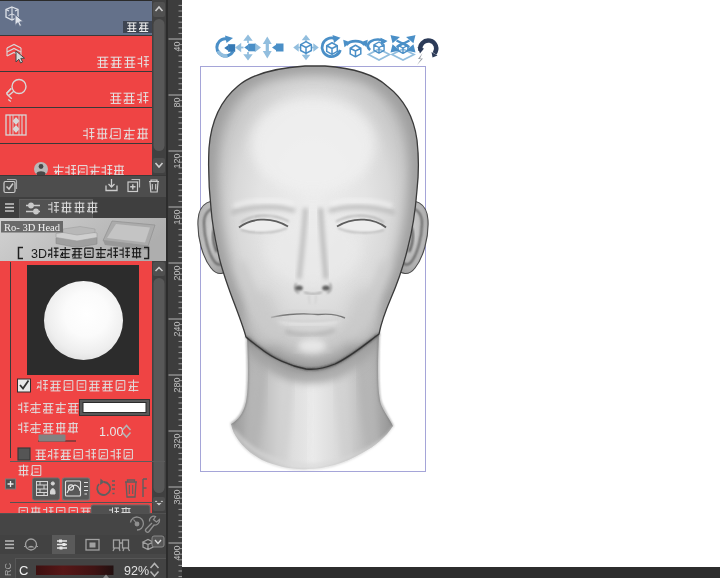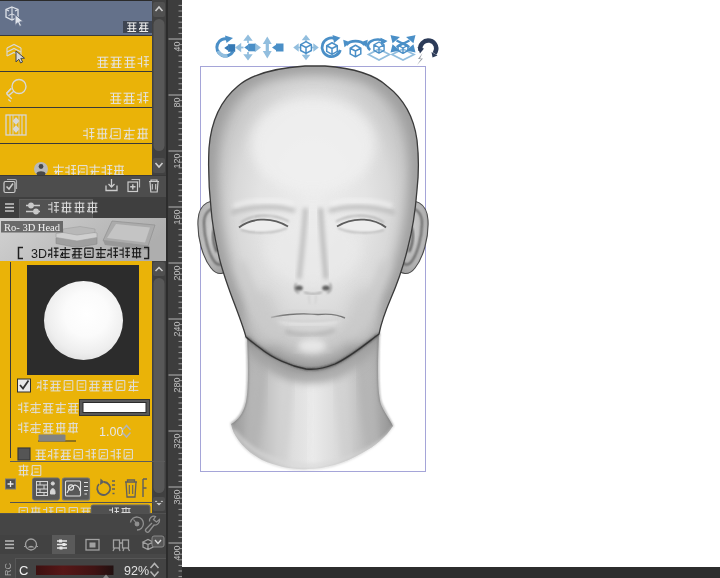--- a/index.html
+++ b/index.html
@@ -310,21 +310,21 @@
 
  <ellipse cx="262" cy="320" rx="16" ry="30" fill="#c9c9c9" filter="url(#b6)" opacity="0.7"></ellipse>
  <ellipse cx="364" cy="318" rx="16" ry="30" fill="#c9c9c9" filter="url(#b6)" opacity="0.7"></ellipse>
  <path d="M240 262 C250 292 262 318 278 337" stroke="#cacaca" stroke-width="8" fill="none" filter="url(#b4)"></path>
  <path d="M386 262 C376 292 364 318 348 337" stroke="#cacaca" stroke-width="8" fill="none" filter="url(#b4)"></path>
  <path d="M246 337 C252 342 260 348 272 356 C285 363 296 368 306 369 C315 370 325 368 335 364 C352 356 368 342 379 334" stroke="#8a8a8a" stroke-width="5" fill="none" filter="url(#b2)" opacity="0.55"></path>
 </g>
 <path d="M305 66 L325 66 C352 68 374 74 387 86 C404 99 414 118 417 140 C419 158 419 172 417 190 C415 215 412 232 408 247 C403 268 398 282 391 298 C385 312 381 324 379 334 C368 342 352 356 335 364 C325 368 315 370 306 369 C290 366 272 358 260 348 C252 342 248 339 246 337 C243 326 238 313 233 300 C227 284 221 268 218 252 C214 234 212 222 211 208 C209 190 208 170 209 148 C211 122 221 100 238 86 C252 74 275 68 305 66 Z" fill="none" stroke="#3a3a3a" stroke-width="1.3"></path>
 <path d="M246 337 C252 342 260 348 272 356 C285 363 296 368 306 369 C315 370 325 368 335 364 C352 356 368 342 379 334" fill="none" stroke="#2e2e2e" stroke-width="1.4" filter="url(#b1)"></path>
 </svg>
-<div class="abs" style="left:0;top:0;width:166px;height:578px;background:#eab308;overflow:hidden;">
+<div class="abs" style="left:0;top:0;width:166px;height:578px;background:#ef4444;overflow:hidden;">
 <div class="abs" style="left:0;top:0;width:152px;height:35px;background:#64718a;border-top:1px solid #2b2b2b;box-sizing:border-box;"></div>
 <div class="abs" style="left:0;top:35px;width:152px;height:1px;background:#393939;"></div>
 <div class="abs" style="left:0;top:71px;width:152px;height:1px;background:#393939;"></div>
 <div class="abs" style="left:0;top:107px;width:152px;height:1px;background:#393939;"></div>
 <div class="abs" style="left:0;top:143px;width:152px;height:1px;background:#393939;"></div>
 <svg class="abs" style="left:0;top:0;" width="152" height="175">
       <g transform="translate(5,6)" stroke="#dfe3ea" fill="none" stroke-width="1.3">
 <path d="M7 1 L13 3.5 L13 11 L7 14 L1 11 L1 3.5 Z"></path>
 <path d="M7 1 L7 14 M1 3.5 L4 5 M13 3.5 L10 5" stroke-width="1.1"></path>
 <path d="M3.5 9.5 L7 8 L10.5 9.5" stroke-width="1"></path>

